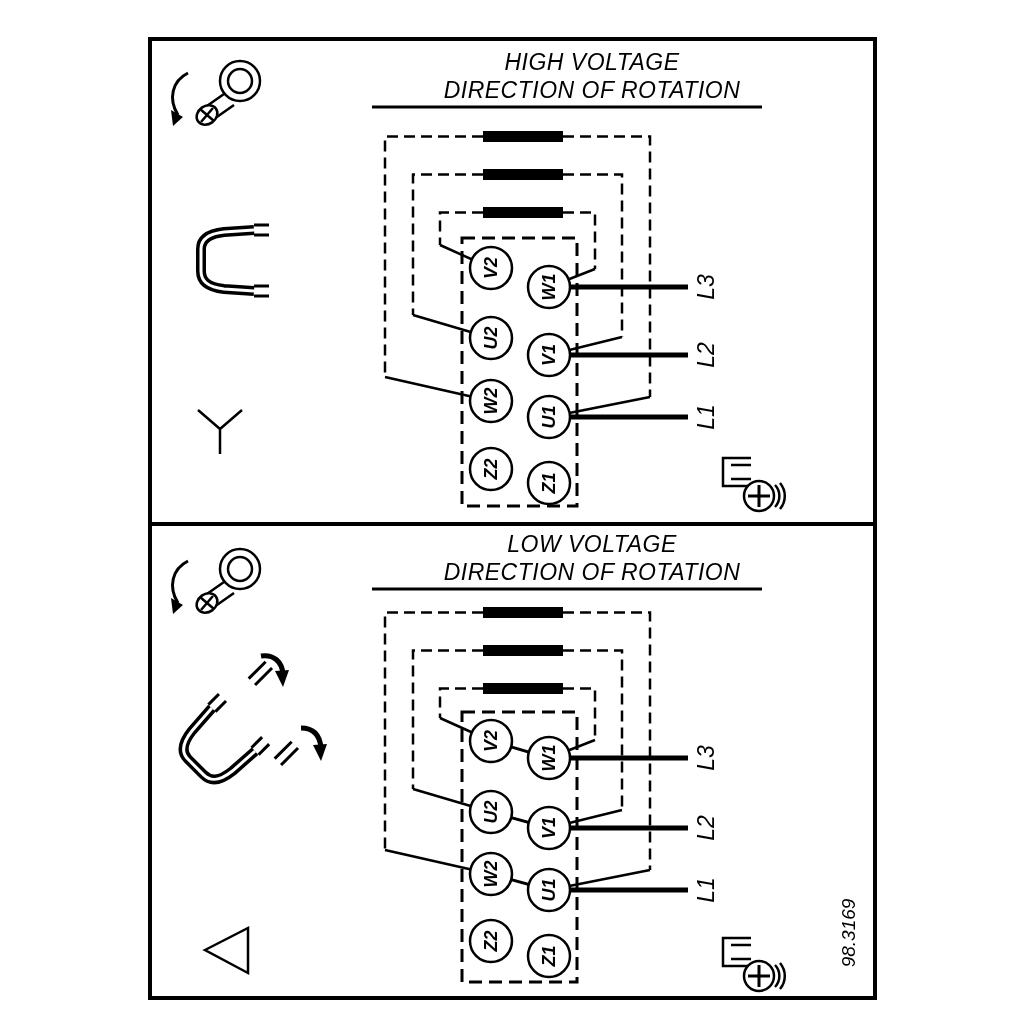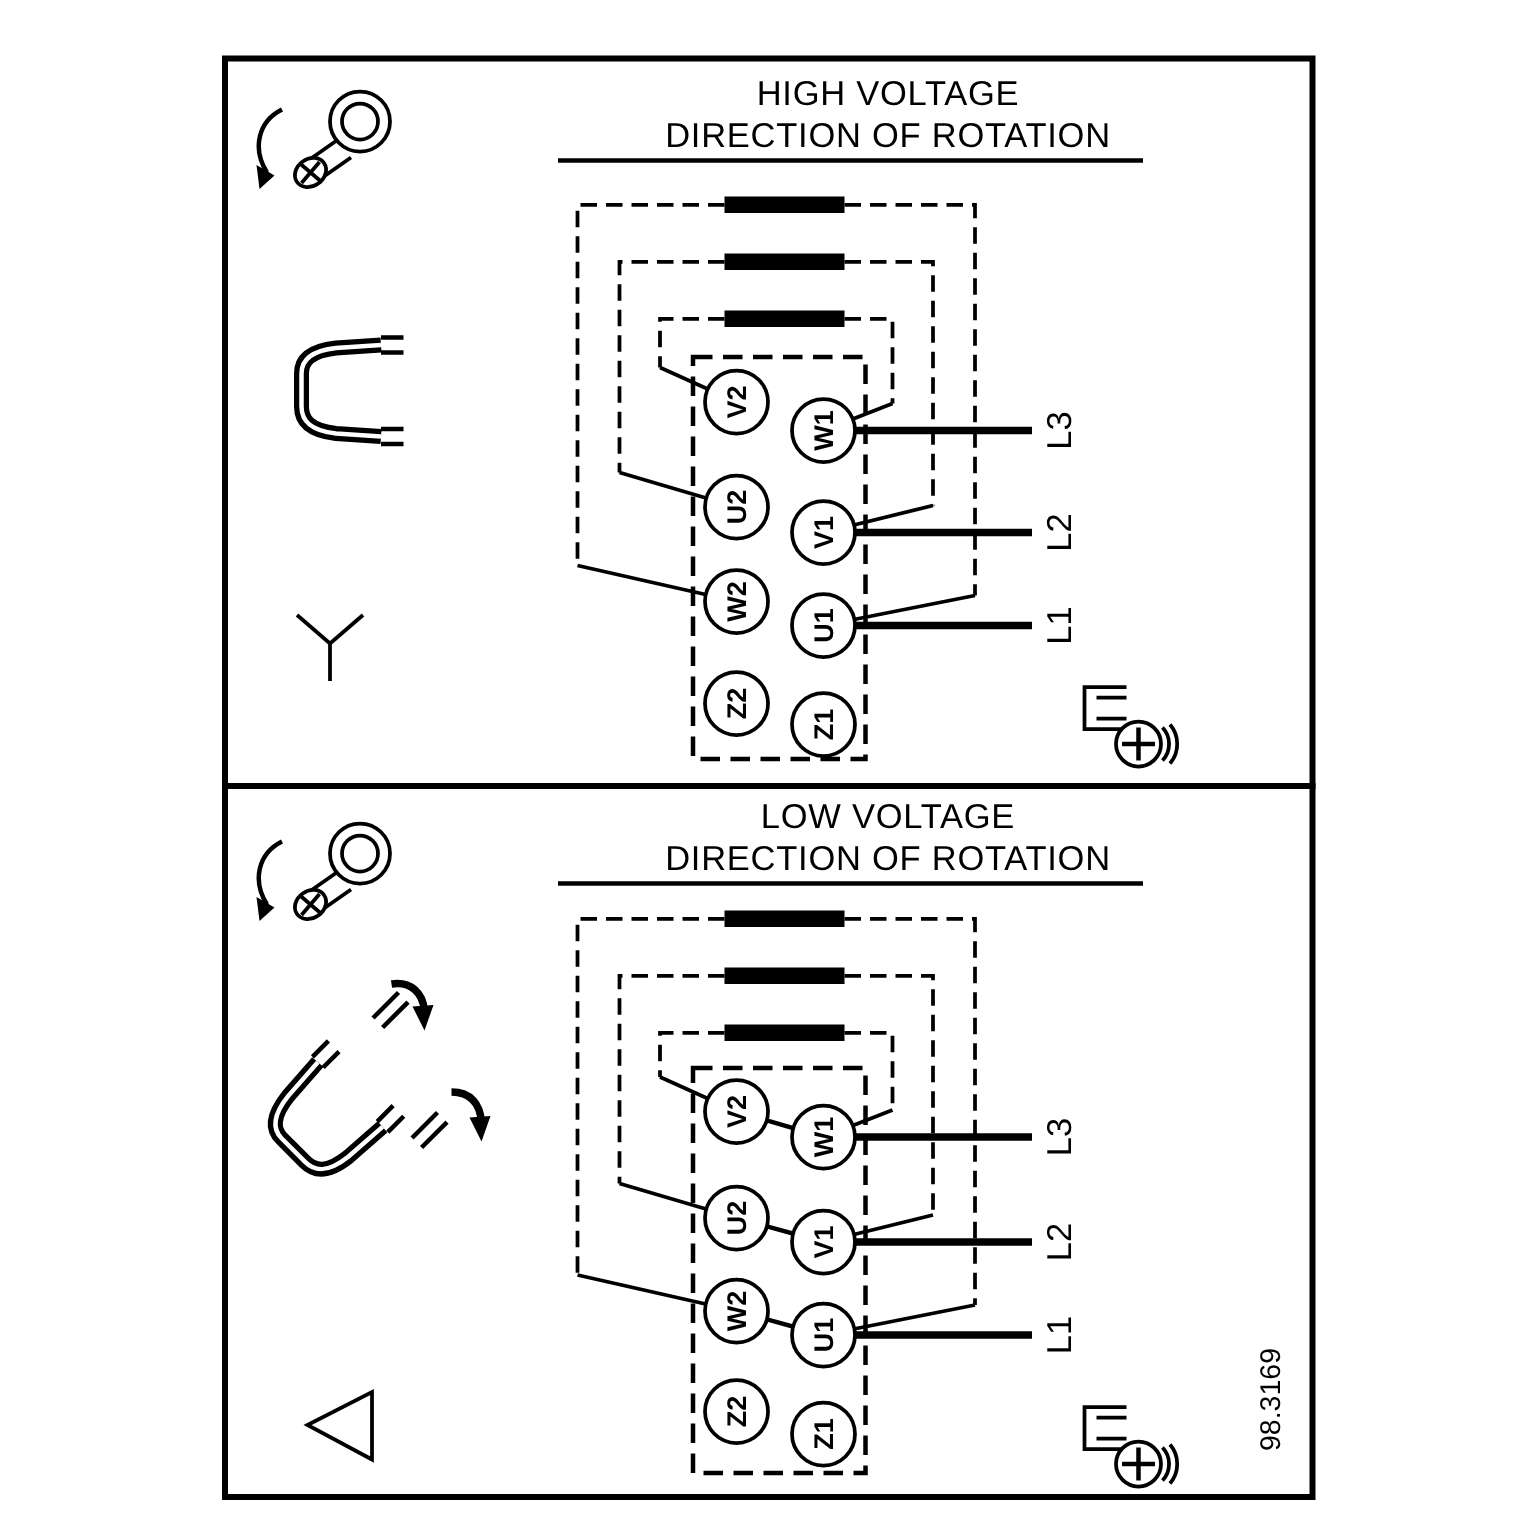--- a/index.html
+++ b/index.html
@@ -1,18 +1,18 @@
 <!DOCTYPE html>
 <html><head>
 <meta charset="utf-8">
 <style>
   html,body { margin:0; padding:0; background:#ffffff; }
   .page {
     position:relative; width:1011px; height:1024px; background:#ffffff;
-    font-family:"Liberation Sans", sans-serif; overflow:hidden;
+    font-family:"Liberation Sans", sans-serif; overflow:hidden;font-style:italic;
   }
   .frame {
     position:absolute; left:148px; top:37px; width:729px; height:963px;
     border:4px solid #000; box-sizing:border-box;
   }
   .divider {
     position:absolute; left:148px; top:522px; width:729px; height:4px;
     background:#000;
   }
   .panel-svg { position:absolute; left:148px; }

